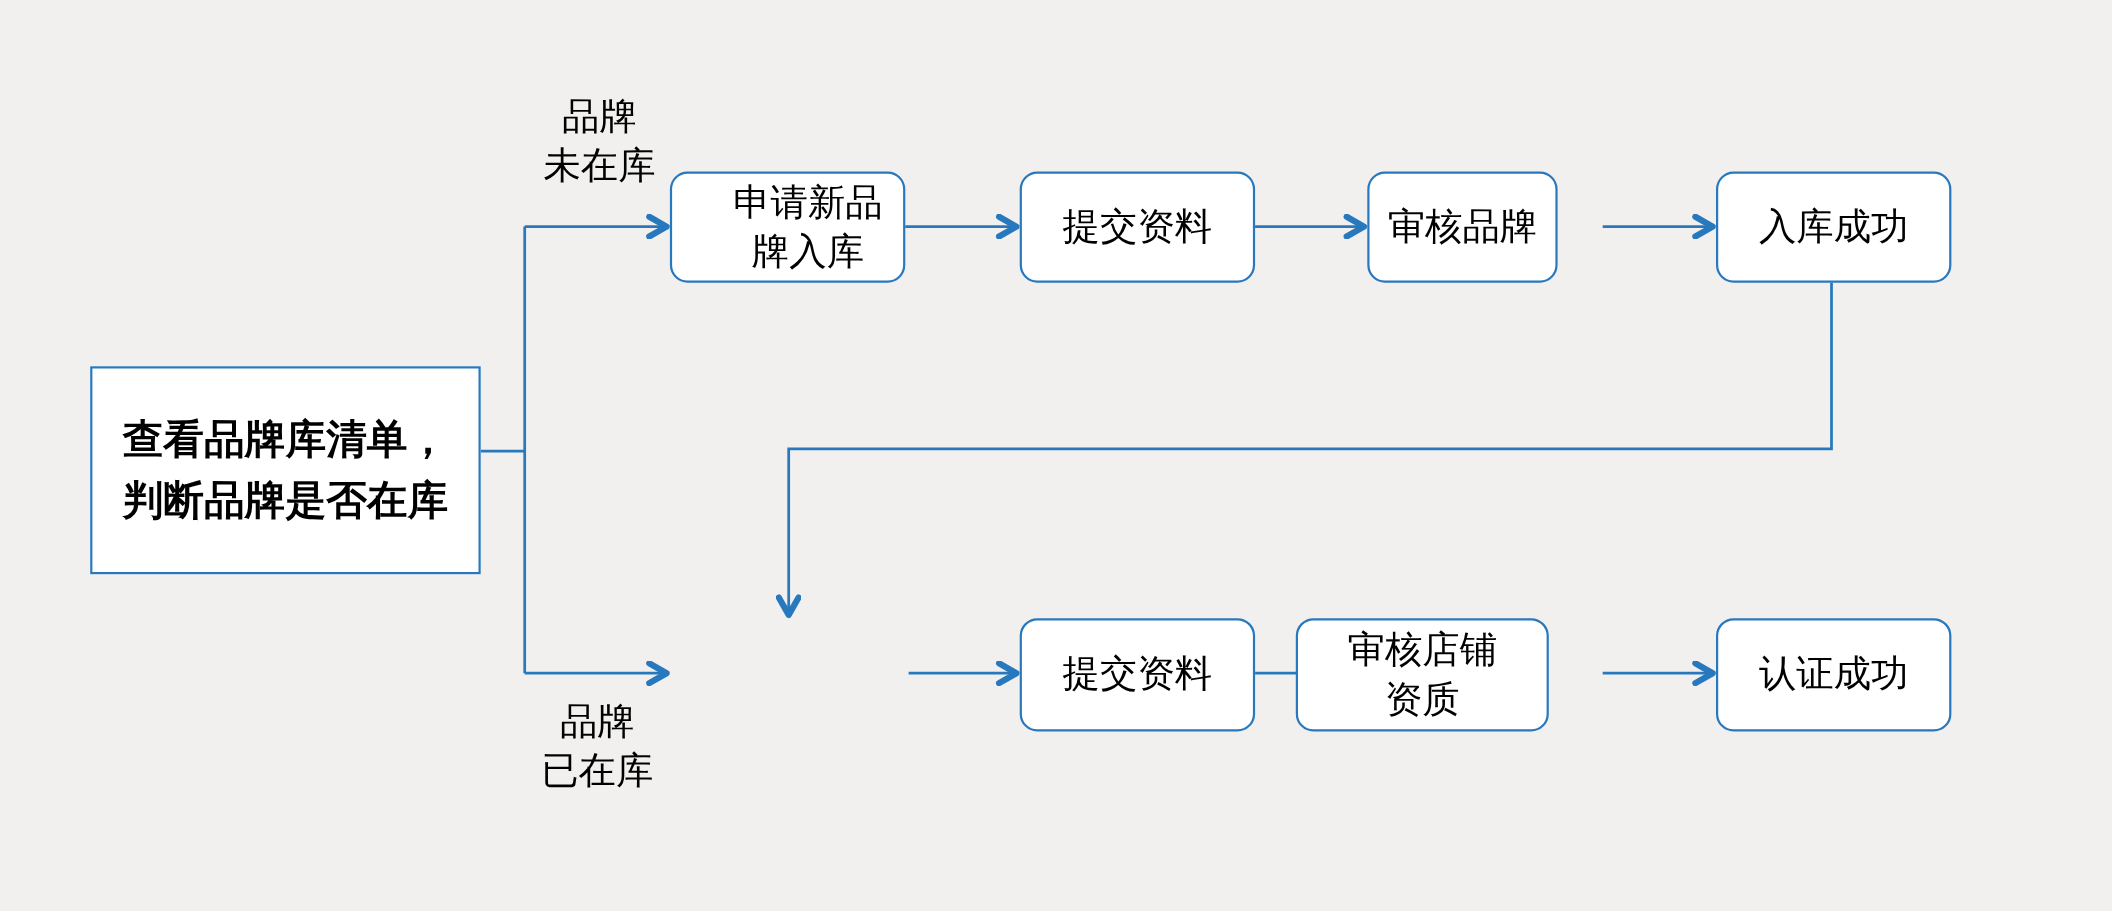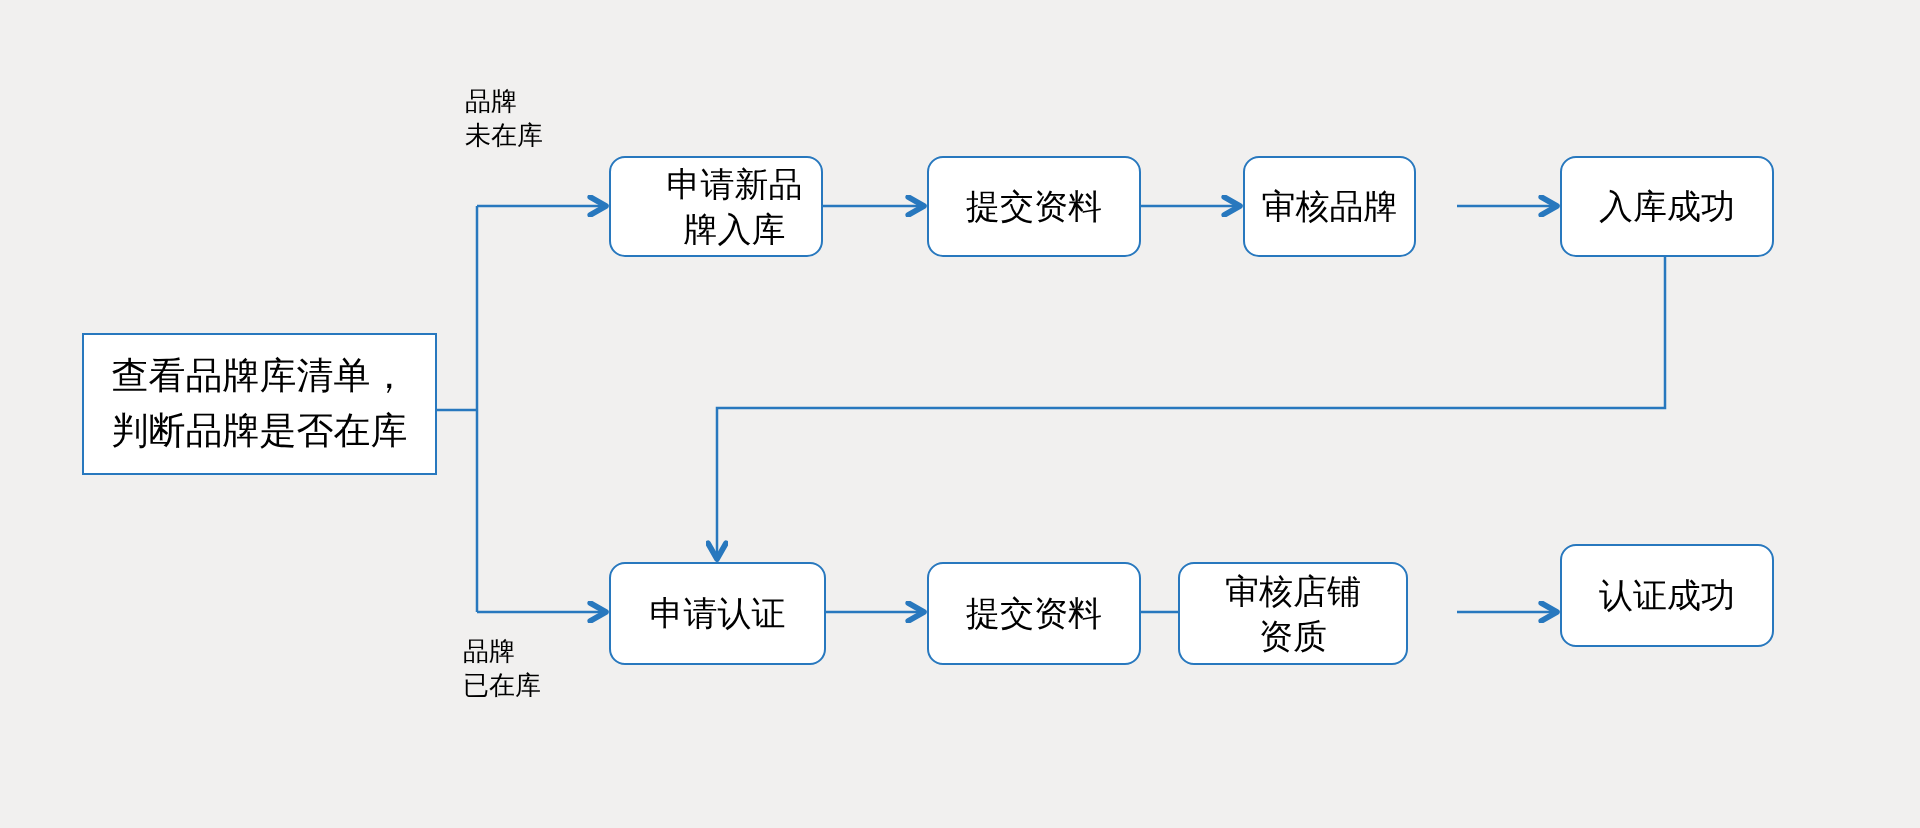--- a/index.html
+++ b/index.html
@@ -23,22 +23,22 @@
     position:absolute;box-sizing:border-box;
     display:flex;align-items:center;justify-content:center;
     background:var(--box-fill);
     border:2.5px solid var(--line);
     text-align:center;white-space:pre-line;
     font-size:34px;line-height:1.32;color:var(--text);
   }
   .node.rounded{border-radius:16px;}
   .node.start{font-size:37px;line-height:1.48;}
   .branch-label{
-    position:absolute;text-align:left;white-space:pre-line;
-    font-size:26px;line-height:1.32;color:var(--text);
+    position:absolute;text-align:center;white-space:pre-line;
+    font-size:34px;line-height:1.32;color:var(--text);
   }
 </style>
 </head>
 <body>
 
 <div class="stage">
 
   <svg class="connectors" viewBox="0 0 1920 828" xmlns="http://www.w3.org/2000/svg">
     <defs>
       <marker id="arrow" viewBox="0 0 10 10" refX="8.5" refY="5" markerWidth="9" markerHeight="9" orient="auto">
@@ -51,34 +51,33 @@
     <path d="M477,612 H606" marker-end="url(#arrow)"></path>
     <path d="M823,206 H924" marker-end="url(#arrow)"></path>
     <path d="M1141,206 H1240" marker-end="url(#arrow)"></path>
     <path d="M1457,206 H1557" marker-end="url(#arrow)"></path>
     <path d="M826,612 H924" marker-end="url(#arrow)"></path>
     <path d="M1141,612 H1240" marker-end="url(#arrow)"></path>
     <path d="M1457,612 H1557" marker-end="url(#arrow)"></path>
     <path d="M1665,257 V408 H717 V559" marker-end="url(#arrow)"></path>
   </svg>
 
-  <div class="node start" style="left:82px;top:333px;width:355px;height:142px;">查看品牌库清单，
+  <div class="node start" style="left:82px;top:333px;width:355px;height:189px;font-weight:bold;">查看品牌库清单，
 判断品牌是否在库</div>
 
   <div class="branch-label" style="left:465px;top:84px;width:160px;">品牌
 未在库</div>
 
   <div class="branch-label" style="left:463px;top:634px;width:160px;">品牌
 已在库</div>
 
   <div class="node rounded" style="left:609px;top:156px;width:214px;height:101px;padding-left:37px;">申请新品
 牌入库</div>
   <div class="node rounded" style="left:927px;top:156px;width:214px;height:101px;">提交资料</div>
   <div class="node rounded" style="left:1243px;top:156px;width:173px;height:101px;">审核品牌</div>
   <div class="node rounded" style="left:1560px;top:156px;width:214px;height:101px;text-align:center;">入库成功</div>
 
-  <div class="node rounded" style="left:609px;top:562px;width:217px;height:103px;">申请认证</div>
   <div class="node rounded" style="left:927px;top:562px;width:214px;height:103px;">提交资料</div>
   <div class="node rounded" style="left:1178px;top:562px;width:230px;height:103px;">审核店铺
 资质</div>
-  <div class="node rounded" style="left:1560px;top:544px;width:214px;height:103px;">认证成功</div>
+  <div class="node rounded" style="left:1560px;top:562px;width:214px;height:103px;">认证成功</div>
 
 </div>
 
 </body></html>

